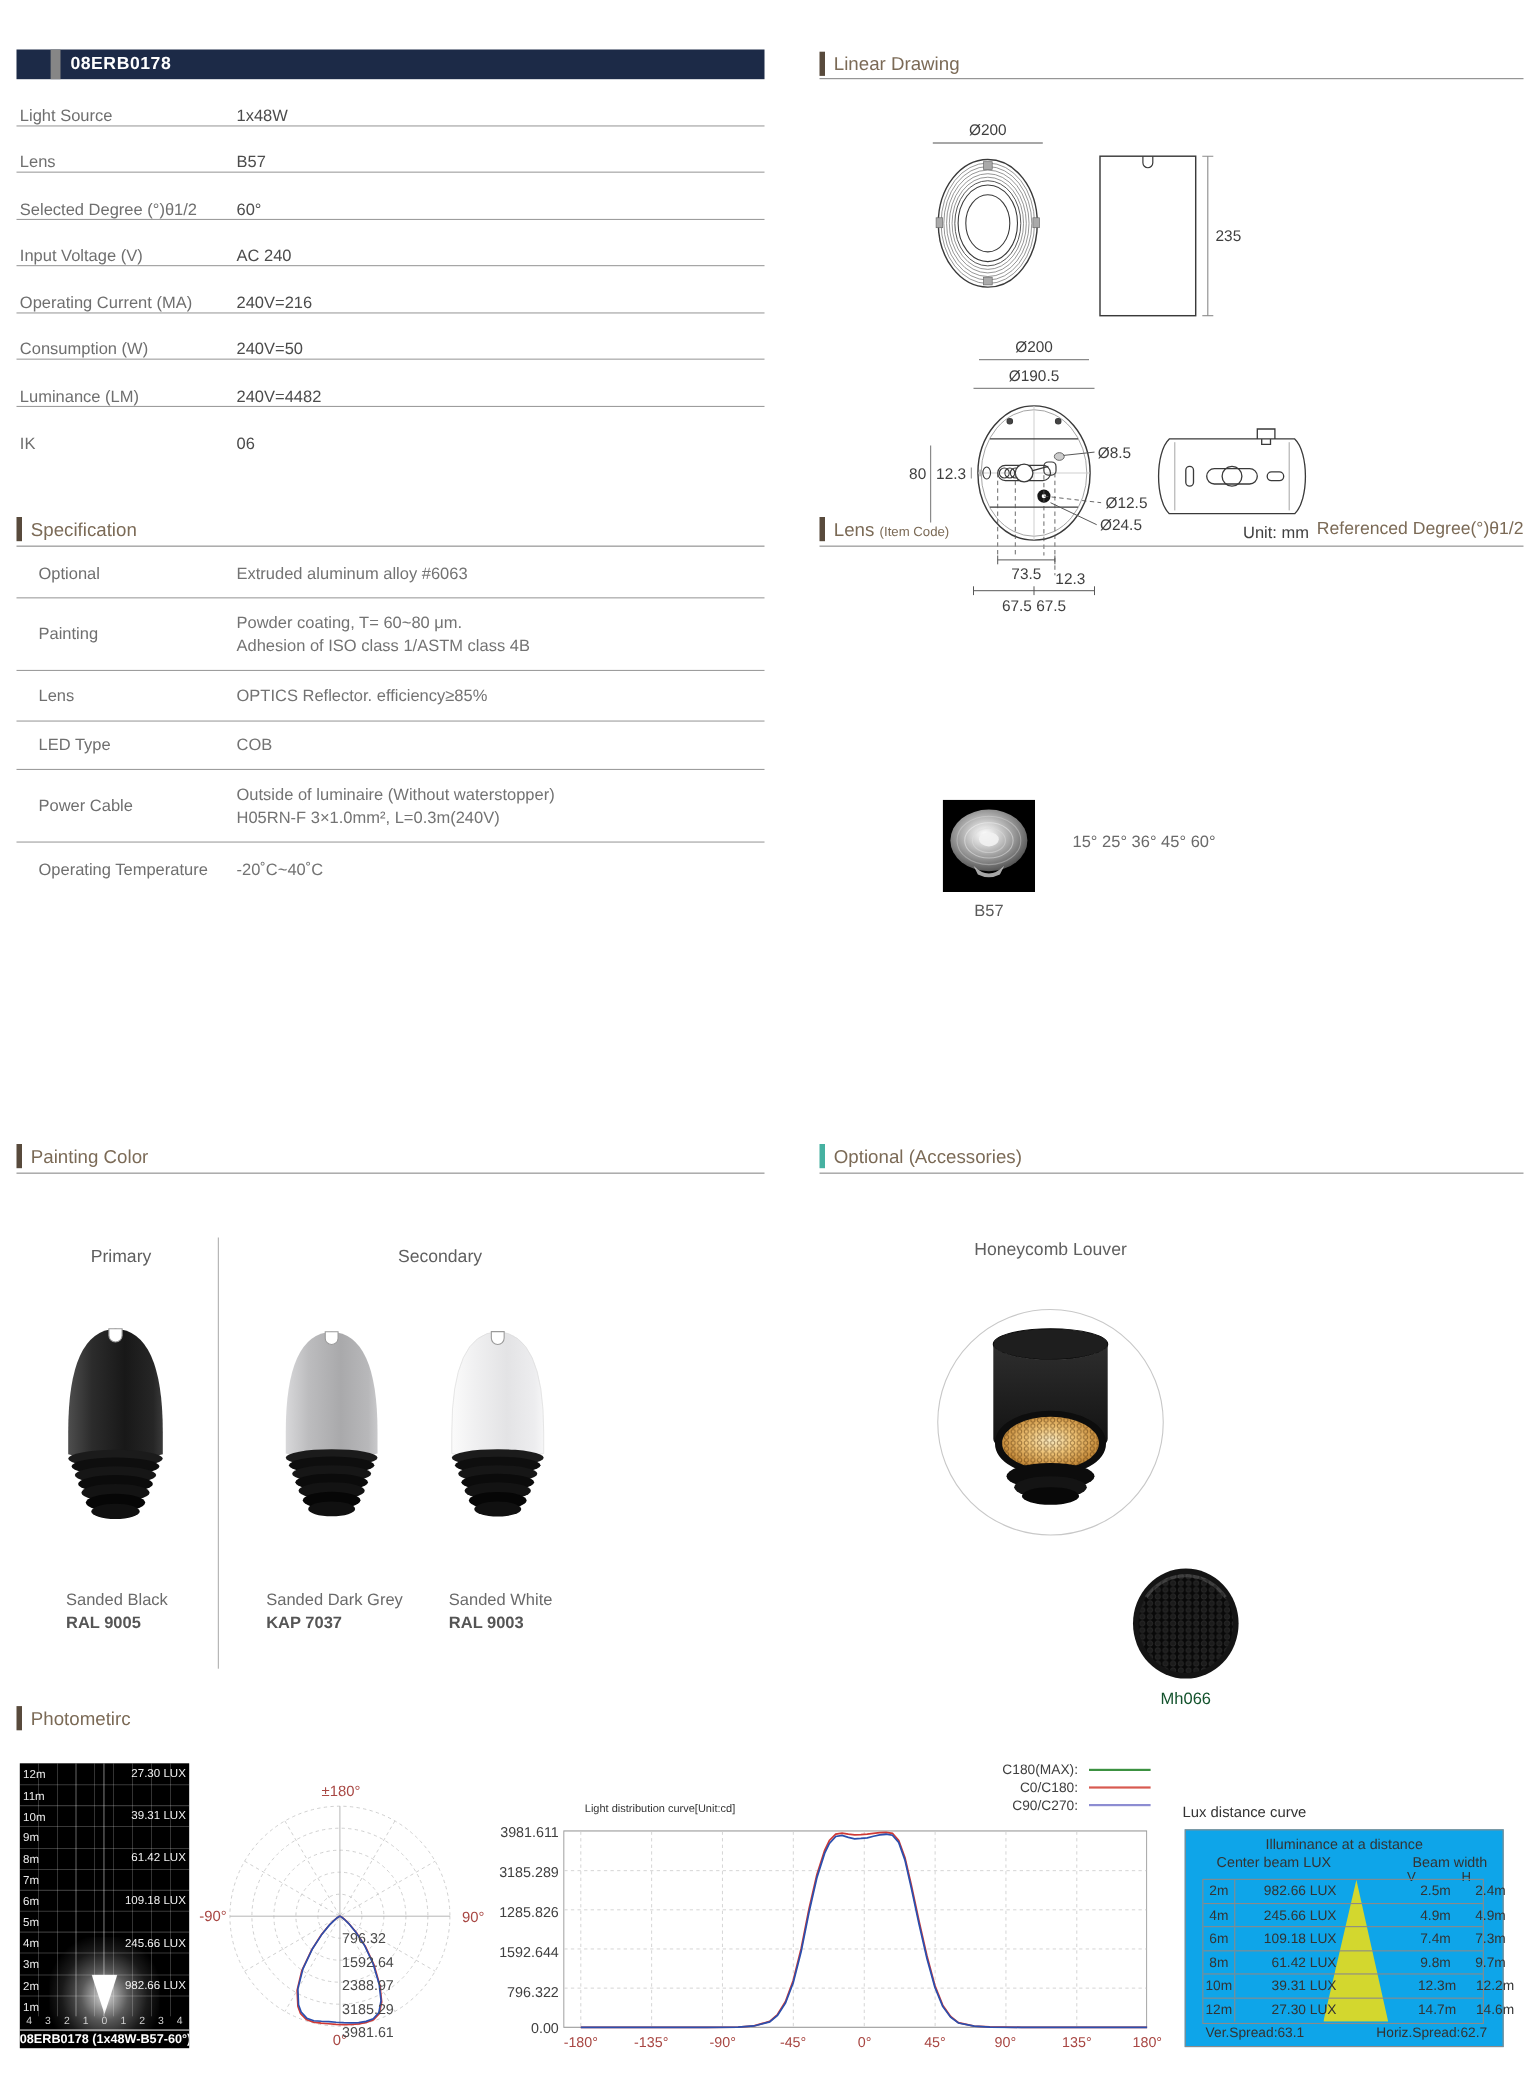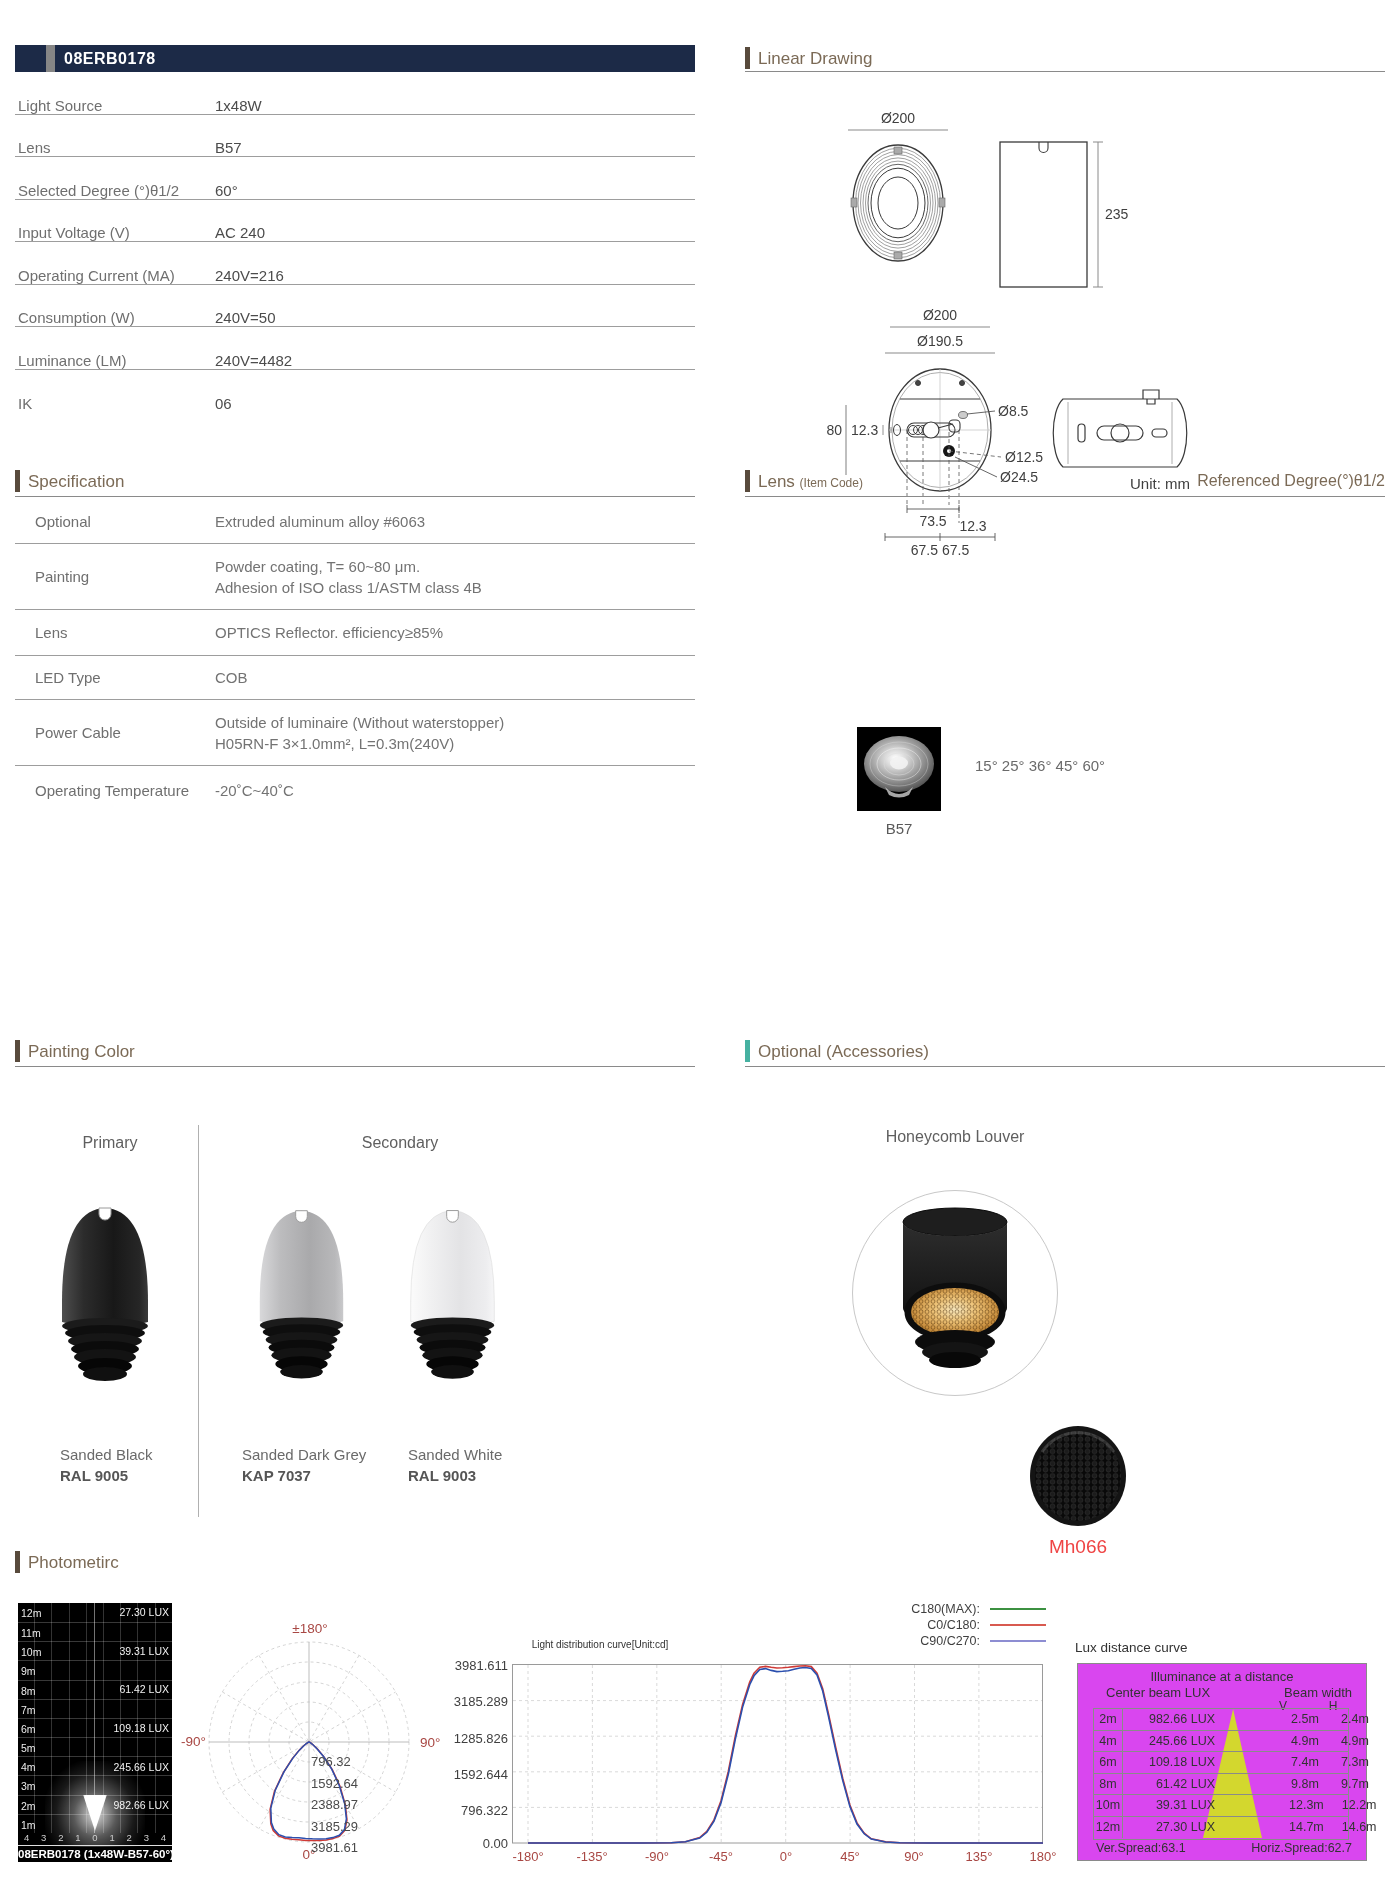--- a/index.html
+++ b/index.html
@@ -53,21 +53,21 @@
   
   .pol-lab { font-size:13.5px; color:#a84743; white-space:nowrap; }
   .ring-lab { font-size:13px; color:#4a4a4a; white-space:nowrap; }
   .ytick { font-size:13px; color:#3f3f3f; text-align:right; width:78px; }
   .xtick { font-size:13px; color:#a84743; text-align:center; width:60px; }
   .legend-row { display:flex; align-items:center; height:16px; }
   .legend-row .ll { width:100px; text-align:right; font-size:12.5px; color:#3f3f3f; }
   .legend-row .ls { width:56px; height:2px; margin-left:10px; }
   .lg-green{background:#3c9141}.lg-red{background:#d85a50}.lg-blue{background:#8d8dd2}
   
-  .lux-box { left:1077px; top:1663px; width:290px; height:198px; border:1px solid #8a8a8a; background:#d946ef; }
+  .lux-box { left:1077px; top:1663px; width:290px; height:198px; border:1px solid #8a8a8a; background:#0ea5e9; }
   .lux-box .t1 { position:absolute; left:0; top:5px; width:100%; text-align:center; font-size:13px; color:#333; }
   .lux-box .t2 { position:absolute; left:28px; top:21px; font-size:13px; color:#333; }
   .lux-box .t3 { position:absolute; left:258px; top:21px; font-size:13px; color:#333; }
   .lux-box .tv { position:absolute; top:35px; width:16px; text-align:center; font-size:12px; color:#333; }
   .lux-tri { position:absolute; left:125px; top:45px; width:59px; height:129px; background:#d3d72e; clip-path:polygon(51% 0%, 100% 100%, 0% 100%); }
   .lux-inner { position:absolute; left:15px; top:44px; width:256px; height:131.5px; border:1px solid #8a8a8a; }
   .lux-row { display:flex; align-items:center; height:21.5px; border-bottom:1px solid #8a8a8a; font-size:12.5px; color:#333; }
   .lux-row:last-child { border-bottom:none; }
   .lux-row .c-d { flex:0 0 29px; text-align:center; border-right:1px solid #8a8a8a; height:100%; line-height:21.5px; }
   .lux-row .c-l { flex:0 0 92px; text-align:right; }
@@ -402,21 +402,21 @@
   <defs>
     <pattern id="hx2" width="7" height="6.1" patternUnits="userSpaceOnUse">
       <rect width="7" height="6.1" fill="#090909"></rect>
       <circle cx="3.5" cy="3" r="2.4" fill="#1c1c1c" stroke="#333333" stroke-width="0.5"></circle>
     </pattern>
   </defs>
   <ellipse cx="50" cy="52" rx="48" ry="50" fill="#141414"></ellipse>
   <ellipse cx="50" cy="52" rx="43" ry="45" fill="url(#hx2)"></ellipse>
   <path d="M14,28 A44,46 0 0 1 86,28" fill="none" stroke="rgba(255,255,255,0.15)" stroke-width="3"></path>
 </svg>
-<div class="abs" style="left:1028px;top:1536px;width:100px;text-align:center;font-size:19px;color:#ef4444">Mh066</div>
+<div class="abs" style="left:1028px;top:1536px;width:100px;text-align:center;font-size:15px;color:#14532d">Mh066</div>
 
 <div class="abs sec-bar" style="left:15px;top:1551px"></div>
 <div class="abs sec-title" style="left:28px;top:1553px">Photometirc</div>
 
 <div class="abs cone">
   <div class="cone-glow"></div>
   <div class="cone-beam"></div>
   <div class="cone-grid"></div>
   <div class="cone-center-line"></div>
   <div class="cone-rows">

